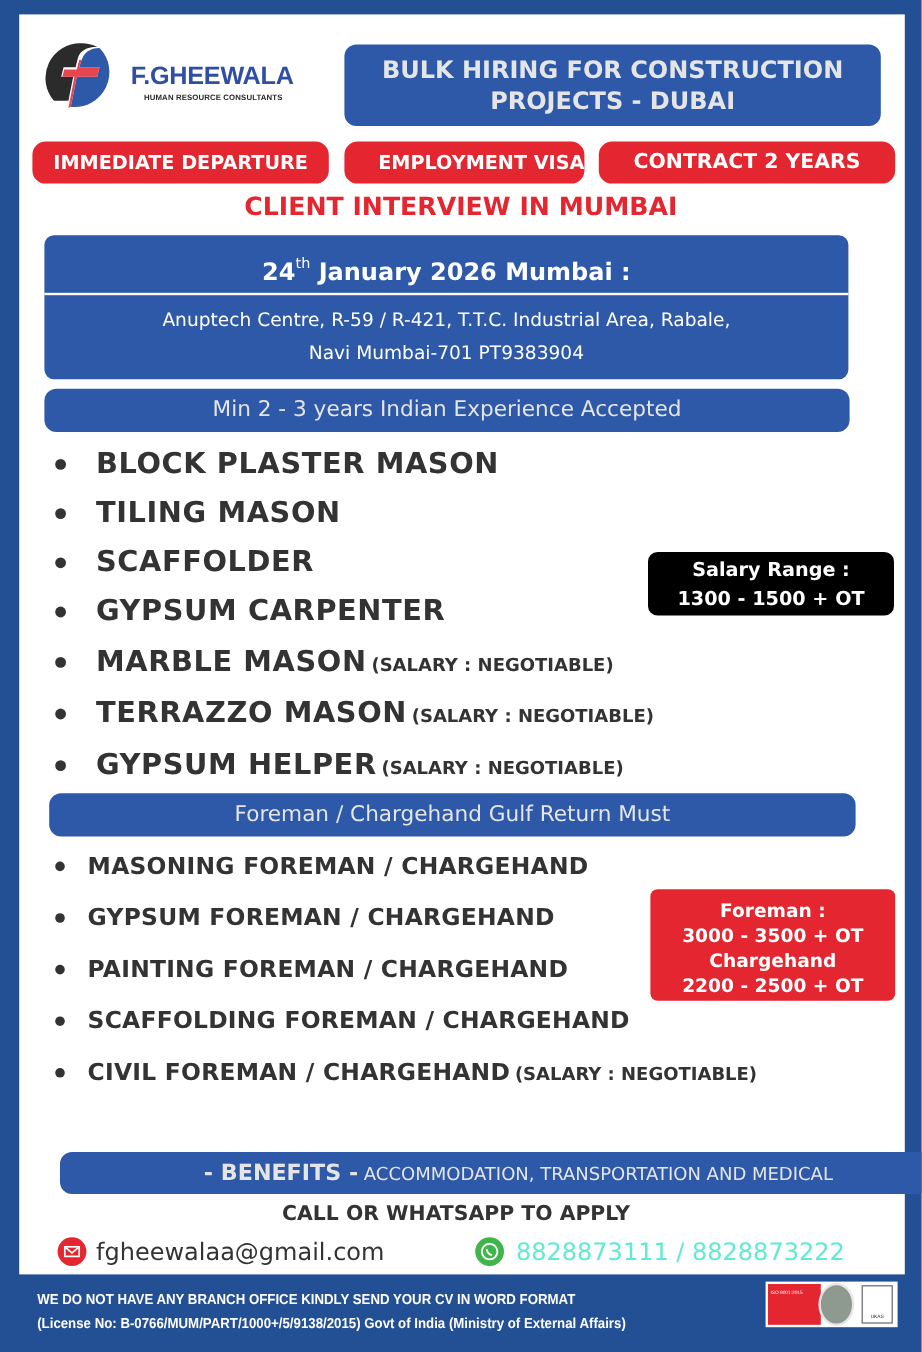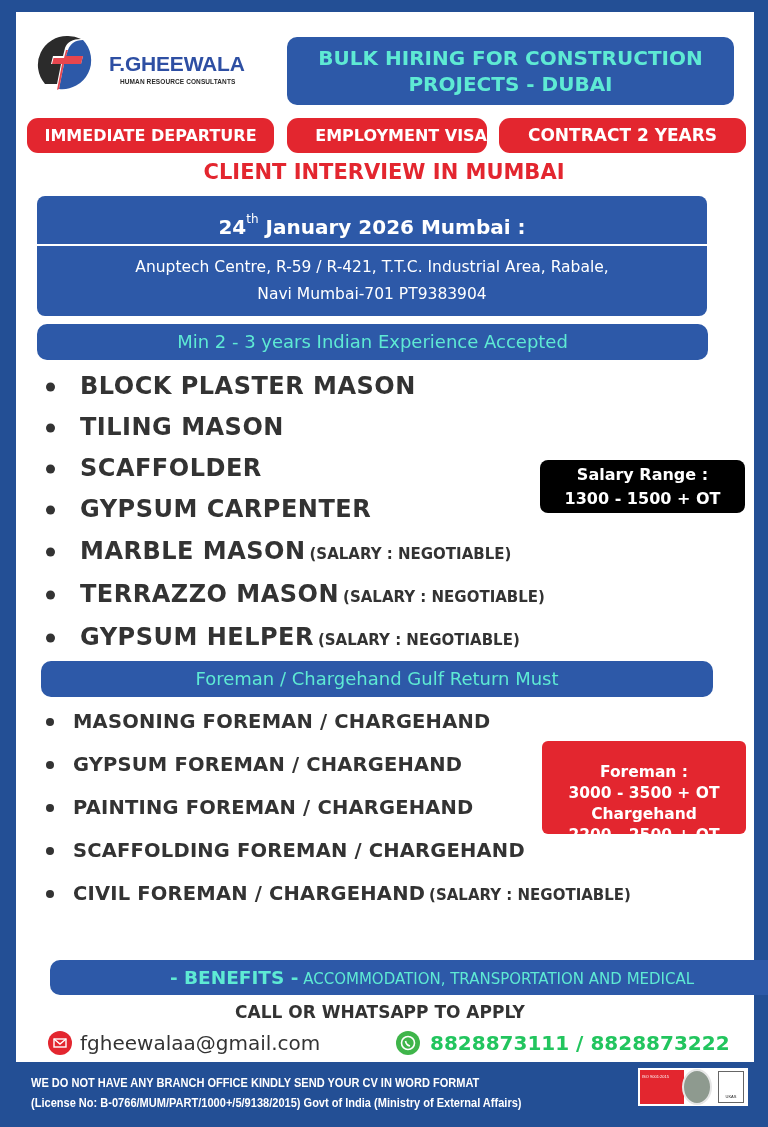--- a/index.html
+++ b/index.html
@@ -26,21 +26,21 @@
       font-weight: bold; font-size: 21px; color: #2e4fa3; letter-spacing: -0.2px;
     }
     .logo-sub {
       position: absolute; left: 83px; top: 44px;
       font-family: "Liberation Sans", sans-serif;
       font-weight: bold; font-size: 6.5px; color: #2a2a2a; letter-spacing: 0.1px;
     }
 
     .blue-box {
       background: #2d59a8;
-      color: #5eead4;
+      color: #e5e5e5;
       border-radius: 10px;
       text-align: center;
     }
     .red-pill {
       background: #e3262f;
       color: #fff;
       border-radius: 11px;
       text-align: center;
       font-weight: bold;
       font-family: "DejaVu Sans", sans-serif;
@@ -115,21 +115,21 @@
     }
 
     .jobs-c { top: 700px; }
     .jobs-c li { font-size: 19.5px; height: 43px; line-height: 43px; padding-left: 29px; letter-spacing: 0.2px; }
     .jobs-c li::before { width: 8px; height: 8px; }
 
     .salary-box-2 {
       left: 542px; top: 741px; width: 204px; height: 93px;
       background: #e3262f; color: #fff; border-radius: 6px;
       text-align: center; font-size: 15.5px; font-weight: bold; line-height: 21px;
-      padding-top: 21px;
+      padding-top: 8px;
     }
 
     .benefits-bar {
       left: 50px; top: 960px; width: 764px; height: 35px;
       border-radius: 10px; line-height: 35px; font-size: 15px;
       white-space: nowrap;
     }
     .benefits-bar .b-title { font-weight: bold; font-size: 18.5px; }
 
     .call-line {
@@ -145,21 +145,21 @@
     .email-text {
       position: absolute; left: 32px; top: 0; line-height: 32px;
       font-weight: normal; font-size: 20px; color: #333333;
     }
     .wa-icon {
       position: absolute; left: 348px; top: 4px; width: 24px; height: 24px;
       border-radius: 50%; background: #3fb54a;
     }
     .phone-text {
       position: absolute; left: 382px; top: 0; line-height: 32px;
-      font-weight: bold; font-size: 20px; color: #22c55e;
+      font-weight: normal; font-size: 20px; color: #5eead4;
     }
 
     .footer-1 {
       left: 31px; top: 1076px; color: #fff; font-weight: bold;
       font-family: "Liberation Sans", sans-serif; font-size: 12px;
       transform: scaleX(0.92); transform-origin: left;
       white-space: nowrap;
     }
     .footer-2 {
       left: 31px; top: 1096px; color: #fff; font-weight: bold;

